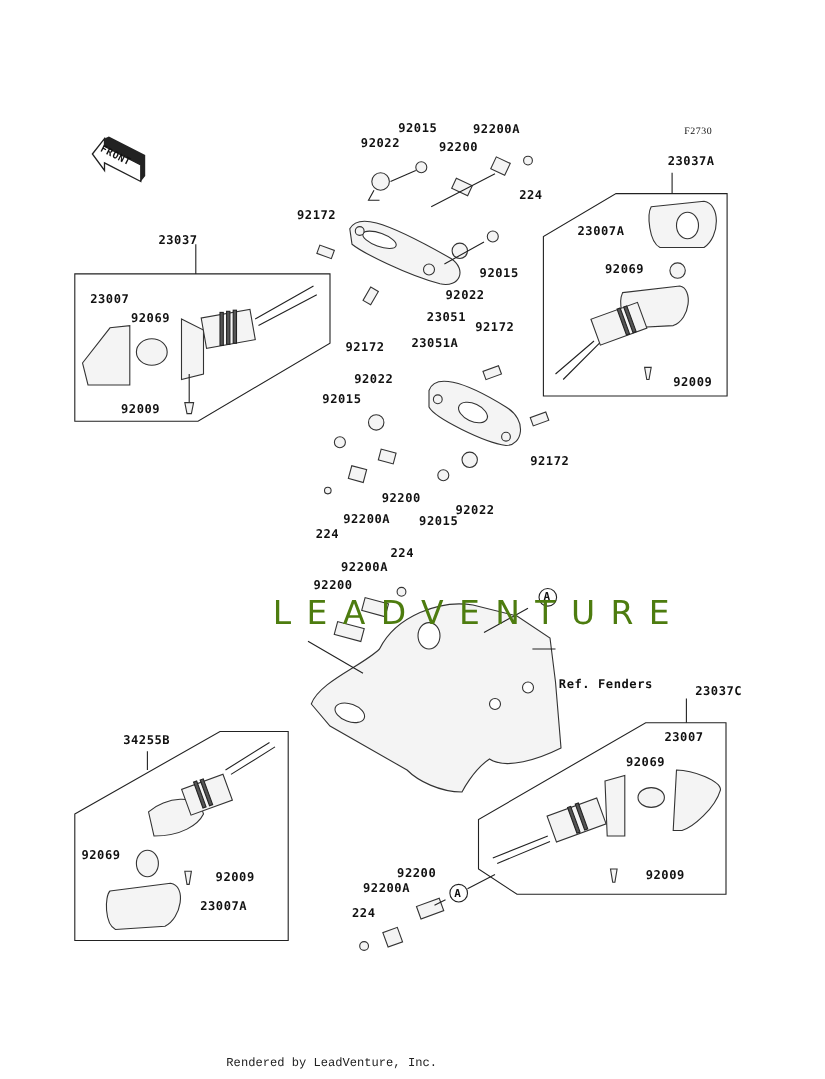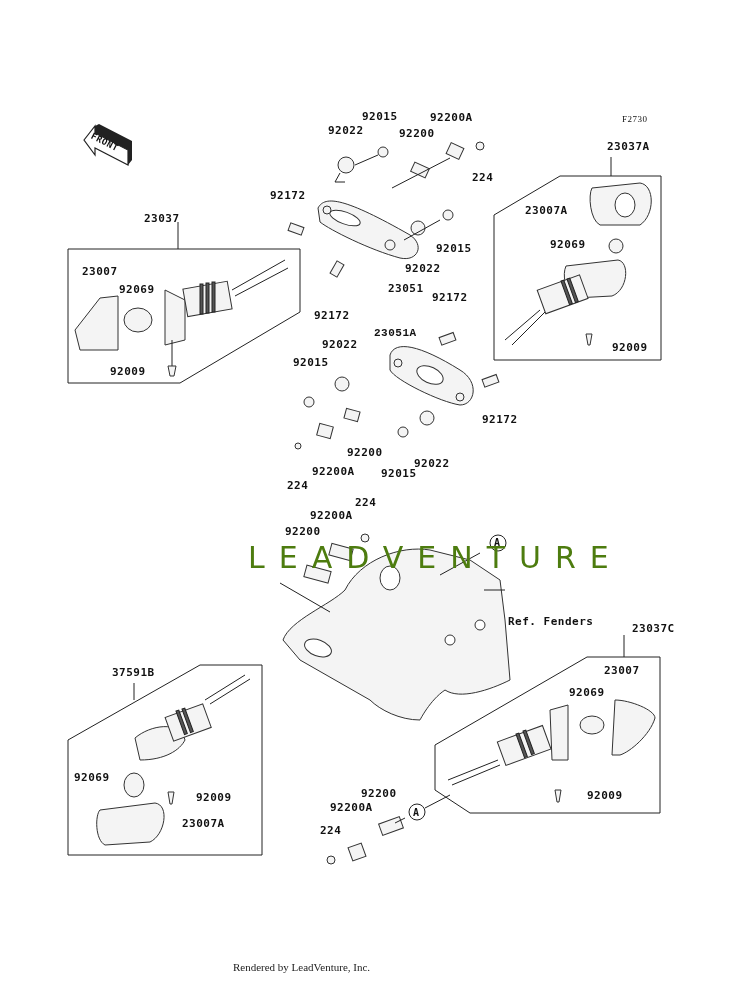--- a/index.html
+++ b/index.html
@@ -1,21 +1,21 @@
 <!DOCTYPE html>
 <html><head>
 <meta charset="utf-8">
 <style>
   html, body { margin:0; padding:0; background:#ffffff; }
   body { width:750px; height:981px; position:relative; overflow:hidden; font-family:"DejaVu Sans Mono", monospace; }
   #diagram { position:absolute; left:0; top:0; width:750px; height:981px; }
   .lbl { position:absolute; font-family:"DejaVu Sans Mono", monospace; font-size:11px; font-weight:bold; color:#111; letter-spacing:0.5px; white-space:nowrap; line-height:12px; }
   .code { position:absolute; font-family:Liberation Serif, serif; font-size:9px; color:#111; letter-spacing:0.5px; }
   .watermark { position:absolute; left:248px; top:540px; font-family:"DejaVu Sans", sans-serif; font-size:30px; letter-spacing:14px; color:#4d7c0f; }
-  .footer { position:absolute; left:0; width:603px; top:961px; text-align:center; font-family:Liberation Serif, serif; font-size:11px; color:#222; }
+  .footer { position:absolute; left:0; width:603px; top:961px; text-align:center; font-family:Liberation Mono, monospace; font-size:11px; color:#222; }
   svg .ln { stroke:#222; stroke-width:1; fill:none; }
   svg .part { stroke:#333; stroke-width:1; fill:#f4f4f4; }
   svg .dark { stroke:#222; stroke-width:1; fill:#555; }
 </style>
 </head>
 <body>
 
 <svg id="diagram" viewBox="0 0 750 981">
 
   <g>
@@ -162,37 +162,37 @@
 <div class="lbl" style="left:405px;top:263px;">92022</div>
 <div class="lbl" style="left:376px;top:283px;margin-left:12px;">23051</div>
 <div class="lbl" style="left:314px;top:310px;">92172</div>
 <div class="lbl" style="left:432px;top:292px;">92172</div>
 
 <div class="lbl" style="left:607px;top:141px;">23037A</div>
 <div class="lbl" style="left:525px;top:205px;">23007A</div>
 <div class="lbl" style="left:550px;top:239px;">92069</div>
 <div class="lbl" style="left:612px;top:342px;">92009</div>
 
-<div class="lbl" style="left:374px;top:327px;font-family:Liberation Mono, monospace;">23051A</div>
+<div class="lbl" style="left:374px;top:306px;">23051A</div>
 <div class="lbl" style="left:322px;top:339px;">92022</div>
 <div class="lbl" style="left:293px;top:357px;">92015</div>
 <div class="lbl" style="left:482px;top:414px;">92172</div>
 <div class="lbl" style="left:347px;top:447px;">92200</div>
 <div class="lbl" style="left:414px;top:458px;">92022</div>
 <div class="lbl" style="left:381px;top:468px;">92015</div>
 <div class="lbl" style="left:312px;top:466px;">92200A</div>
 <div class="lbl" style="left:287px;top:480px;">224</div>
 
 <div class="lbl" style="left:355px;top:497px;">224</div>
 <div class="lbl" style="left:310px;top:510px;">92200A</div>
 <div class="lbl" style="left:285px;top:526px;">92200</div>
 <div class="lbl" style="left:494px;top:537px;font-size:10px;">A</div>
 <div class="lbl" style="left:508px;top:616px;">Ref. Fenders</div>
 
-<div class="lbl" style="left:112px;top:667px;">37591B</div>
+<div class="lbl" style="left:112px;top:667px;">34255B</div>
 <div class="lbl" style="left:74px;top:772px;">92069</div>
 <div class="lbl" style="left:196px;top:792px;">92009</div>
 <div class="lbl" style="left:182px;top:818px;">23007A</div>
 
 <div class="lbl" style="left:632px;top:623px;">23037C</div>
 <div class="lbl" style="left:604px;top:665px;">23007</div>
 <div class="lbl" style="left:569px;top:687px;">92069</div>
 <div class="lbl" style="left:587px;top:790px;">92009</div>
 
 <div class="lbl" style="left:361px;top:788px;">92200</div>

